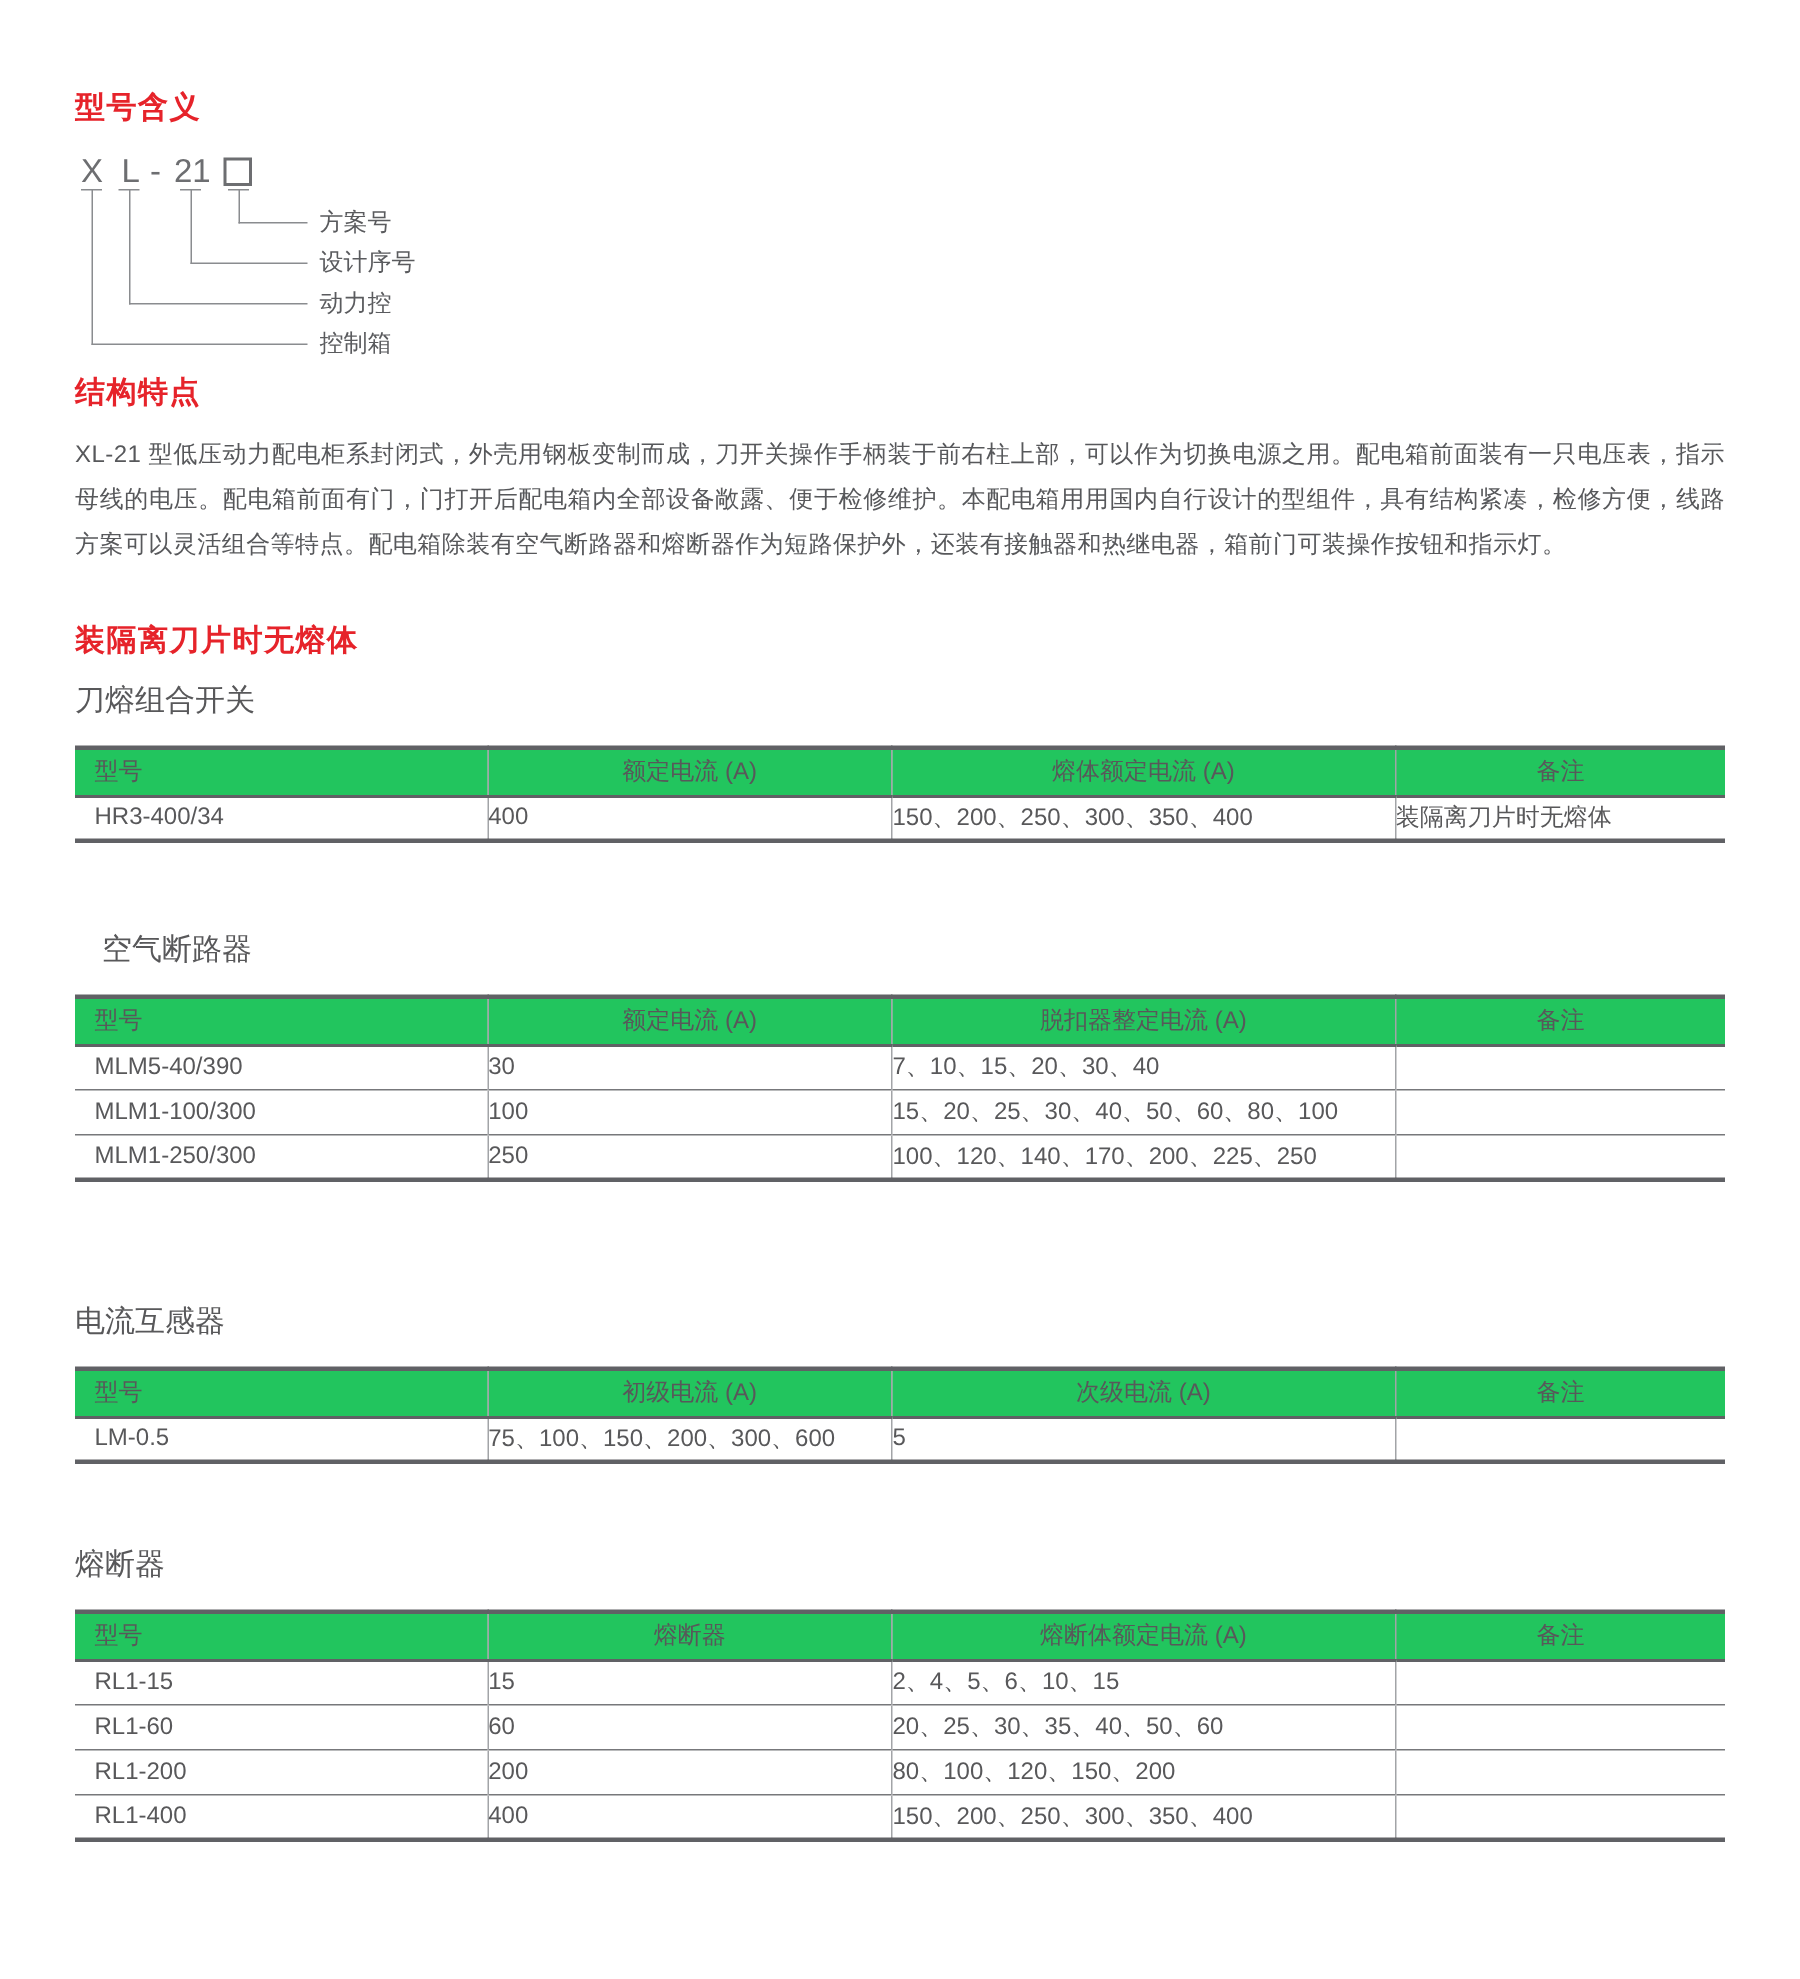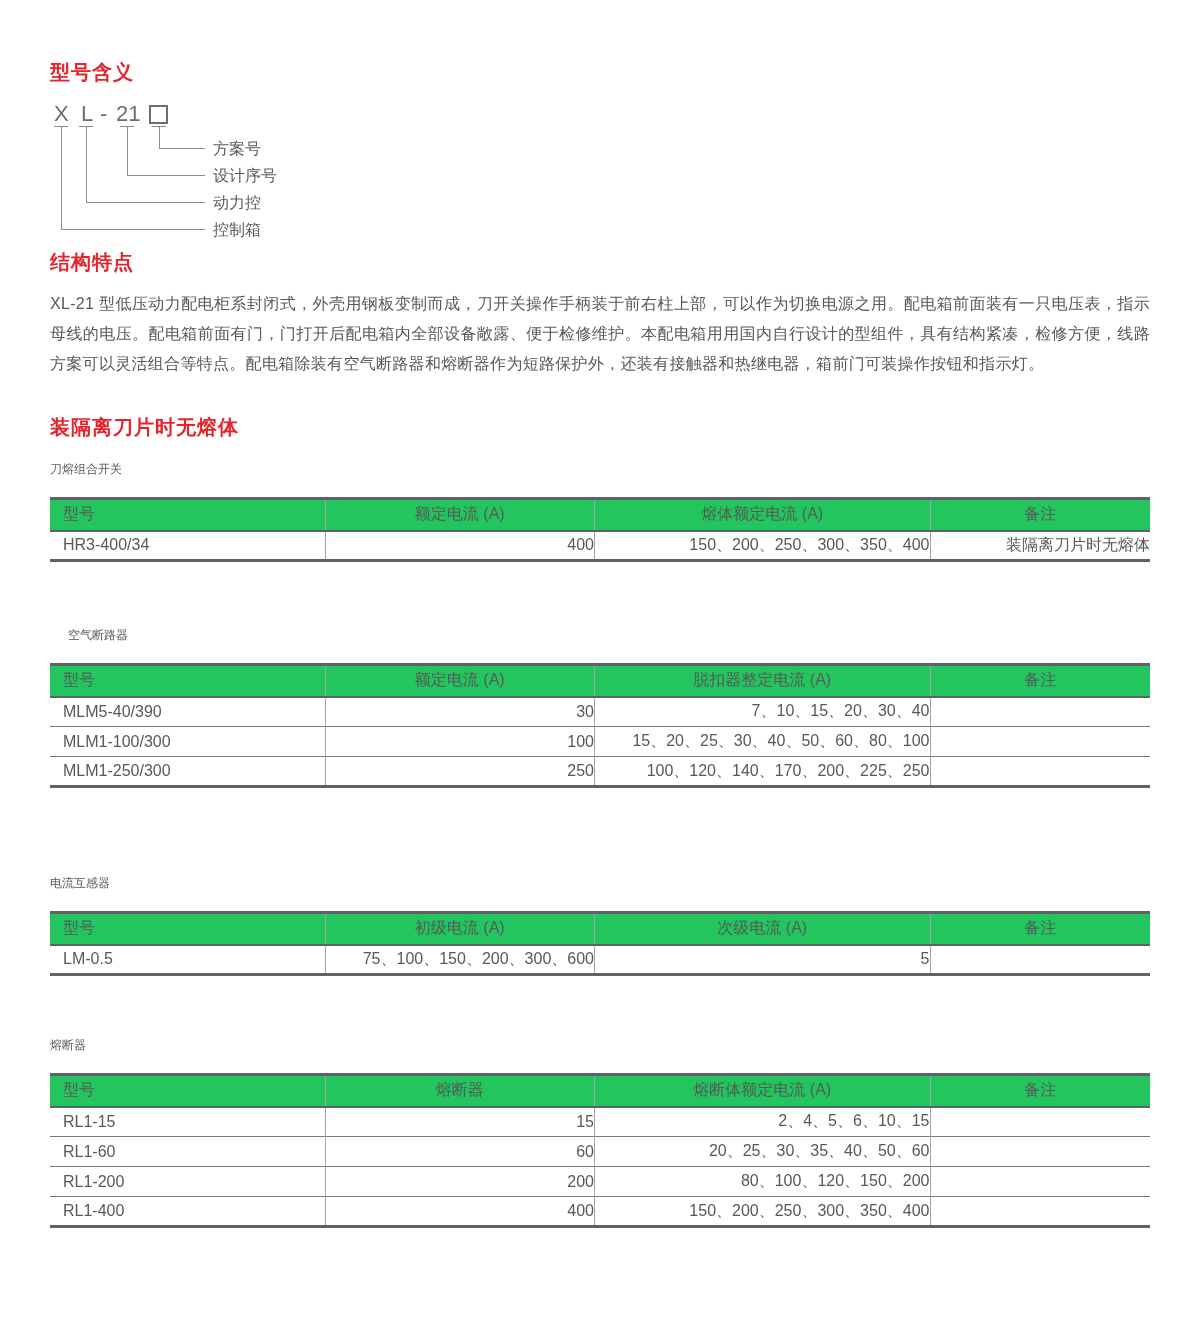--- a/index.html
+++ b/index.html
@@ -66,23 +66,24 @@
   .para {
     margin-top: 15px;
     font-size: 16px;
     line-height: 30px;
     text-align: justify;
     color: #57585b;
     letter-spacing: 0.3px;
   }
   
   .subtitle {
-    font-size: 12px;
+    font-size: 20px;
     line-height: 22px;
     color: #58585a;
+    font-family: Liberation Mono, monospace;
   }
   .mt-19 { margin-top: 19px; }
   .mt-36 { margin-top: 36px; }
   .mt-38 { }
   .mt-56 { margin-top: 84px; }
   .mt-58 { margin-top: 58px; }
   .mt-62 { margin-top: 62px; margin-left: 18px; }
   .spec-table {
     width: 100%;
     margin-top: 17px;
@@ -99,21 +100,21 @@
   .spec-table col.c4 { width: 20%; }
   .spec-table th {
     background: #22c55e;
     font-weight: 400;
     height: 32px;
     text-align: center;
     border-bottom: 2px solid #606165;
   }
   .spec-table td {
     height: 30px;
-    text-align: right;
+    text-align: left;
   }
   .spec-table tbody tr + tr td { border-top: 1px solid #77787b; }
   .spec-table th + th, .spec-table td + td { border-left: 1px solid #a2a4a7; }
   .spec-table .left { text-align: left; padding-left: 13px; }
 </style>
 </head>
 <body>
 
 <div class="page">
 

